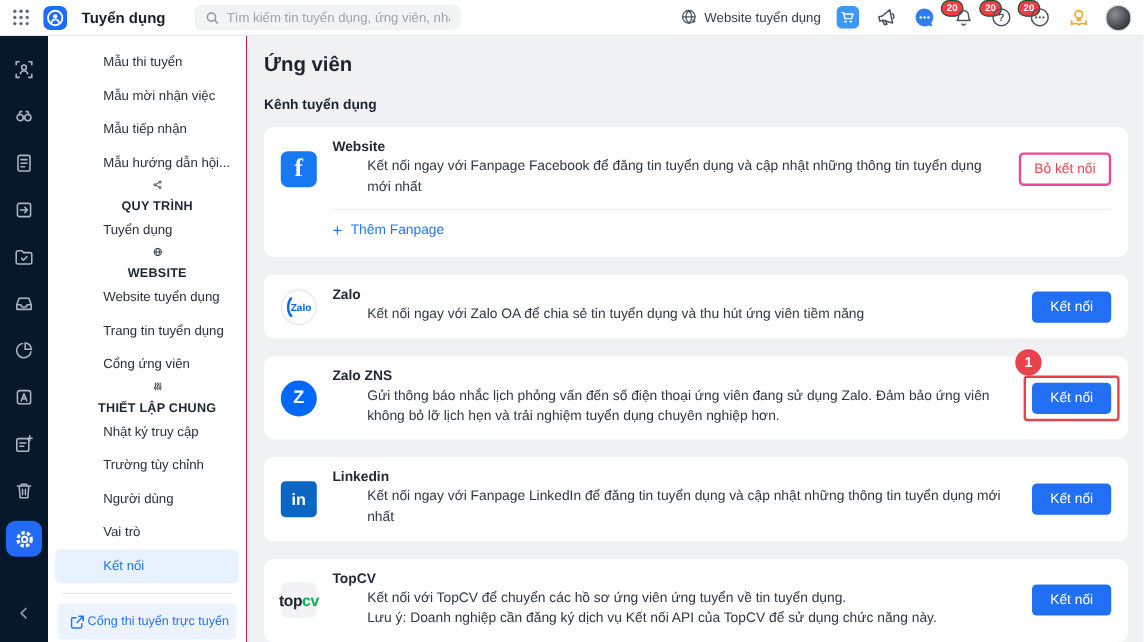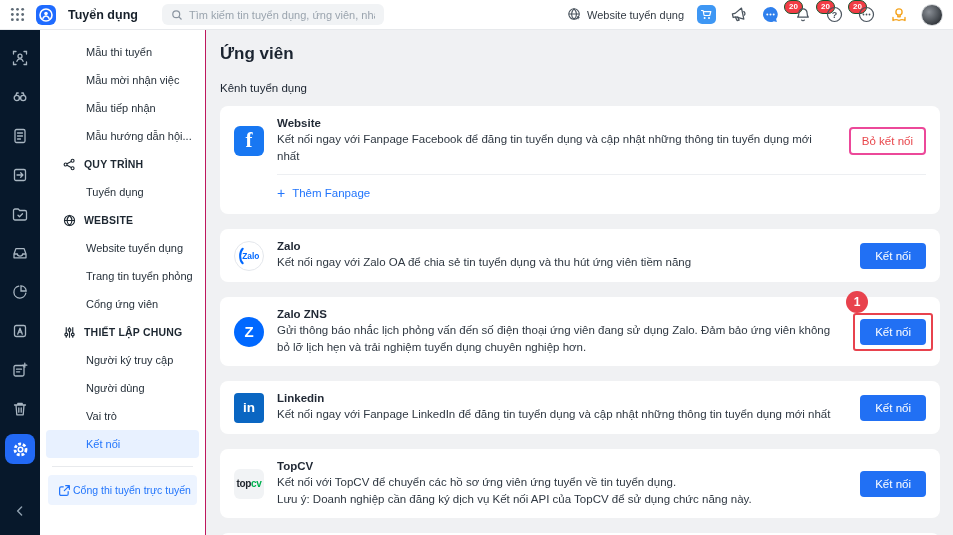--- a/index.html
+++ b/index.html
@@ -36,53 +36,53 @@
     color:#a9b6c2; cursor:pointer; border-radius:8px; }
   .strip-ic.active { background:#2269f5; color:#fff; width:30px; height:30px; }
   .strip-collapse { margin-top:auto; margin-bottom:10px; color:#8fa0af; }
 
   
   .menu { width:166px; background:#fff; border-right:1px solid #be185d; padding-top:8px;
     font-size:11px; flex:0 0 auto; display:flex; flex-direction:column; }
   .m-item { height:28px; display:flex; align-items:center; padding-left:40px; color:#26303a;
     cursor:pointer; margin:0 6px; border-radius:4px; white-space:nowrap; }
   .m-section { height:28px; display:flex; align-items:center; gap:8px; padding-left:17px;
-    font-weight:bold; font-size:10.5px; color:#1d2731; letter-spacing:.2px; margin:0 6px; white-space:nowrap; }
+    font-weight:bold; font-size:10.5px; color:#1d2731; letter-spacing:.2px; margin:0 6px; white-space:nowrap;flex-direction:column; }
   .m-item.sel { background:#e8f1ff; color:#2275fc; }
   .m-div { border-top:1px solid #e8eaed; margin:8px 12px 8px 12px; }
   .m-foot { margin:0 8px; height:30px; background:#edf4ff; border-radius:4px; display:flex;
     align-items:center; gap:2px; padding-left:10px; color:#2275fc; font-size:10.5px; cursor:pointer; white-space:nowrap; }
 
   
   .main { flex:1; background:#f0f1f3; padding:14px 13px 0 14px; overflow:hidden; }
   .page-title { font-size:17px; font-weight:bold; color:#1b2430; margin-bottom:18px; }
-  .sec-title { font-size:11.5px; font-weight:normal; color:#1b2430; margin-bottom:12px; }
+  .sec-title { font-size:11.5px; font-weight:bold; color:#1b2430; margin-bottom:12px; }
   .cards { display:flex; flex-direction:column; gap:15px; }
   .card { background:#fff; border-radius:8px; padding:11px 14px; }
   .card-row { display:flex; align-items:center; gap:13px; }
   .logo { width:30px; height:30px; flex:0 0 auto; border-radius:6px; display:flex;
     align-items:center; justify-content:center; }
   .info { flex:1; min-width:0; }
   .cname { font-size:11.5px; font-weight:bold; color:#1f2733; margin-bottom:2px; }
-  .cdesc { font-size:11.5px; color:#2f3842; line-height:1.45; padding-right:6px; }
+  .cdesc { font-size:11.5px; color:#2f3842; line-height:1.45; padding-right:6px;margin-left:29px; }
   .btn-blue { background:#2170f4; border:none; color:#fff; font-size:11.5px; padding:7px 15px;
     border-radius:4px; cursor:pointer; flex:0 0 auto; font-family:"Liberation Sans",sans-serif; }
   .btn-danger { background:#fff; border:2px solid #ec4899; color:#e8464b; font-size:11.5px;
     padding:6px 11px; border-radius:4px; cursor:pointer; flex:0 0 auto; font-family:"Liberation Sans",sans-serif; }
   .fb-extra { border-top:1px solid #edeff2; margin:10px 0 1px 43px; padding-top:9px; }
   .add-link { display:inline-flex; align-items:center; gap:7px; color:#2275fc; font-size:11.5px;
     cursor:pointer; text-decoration:none; }
   .add-link .plus { font-size:14px; line-height:1; }
 
   
   .lg-fb { background:#1877f2; color:#fff; font-weight:bold; font-size:21px; font-family:"Liberation Serif",serif; }
   .lg-zalo { background:#fff; border:1px solid #e4e7ec; border-radius:50%; position:relative; }
   .lg-zns { background:#0068ff; border-radius:50%; color:#fff; font-weight:bold; font-size:15px; }
   .lg-in { background:#0a66c2; border-radius:4px; color:#fff; font-weight:bold; font-size:13.5px; }
-  .lg-topcv { background:#f1f3f5; font-weight:bold; font-size:10px; letter-spacing:-.3px; }
+  .lg-topcv { background:#f1f3f5; font-weight:bold; font-size:13px; letter-spacing:-.3px; }
   .lg-topcv .t1{ color:#21262e; } .lg-topcv .t2{ color:#00b14f; }
 
   
   .anno-wrap { position:relative; flex:0 0 auto; }
   .anno-box { position:absolute; inset:-6px -7px; border:2px solid #e8424d; border-radius:3px;
     pointer-events:none; z-index:2; }
   .anno-dot { position:absolute; top:-28px; left:-14px; width:22px; height:22px; background:#e8424d;
     border-radius:50%; color:#fff; font-size:12px; font-weight:bold; display:flex; align-items:center;
     justify-content:center; z-index:3; }
 
@@ -294,33 +294,34 @@
     <div class="m-item">Tuyển dụng</div>
 
     <div class="m-section">
       <svg width="13" height="13" viewBox="0 0 16 16" fill="none" stroke="#1d2731" stroke-width="1.4">
         <circle cx="8" cy="8" r="6.2"></circle>
           <path d="M1.8 8h12.4M8 1.8c-4 3.6-4 8.8 0 12.4 4-3.6 4-8.8 0-12.4z"></path>
       </svg>
       <span>WEBSITE</span>
     </div>
     <div class="m-item">Website tuyển dụng</div>
-    <div class="m-item">Trang tin tuyển phỏng</div>
+    <div class="m-item">Trang tin tuyển dụng</div>
     <div class="m-item">Cổng ứng viên</div>
 
     <div class="m-section">
       <svg width="13" height="13" viewBox="0 0 16 16" fill="none" stroke="#1d2731" stroke-width="1.4">
         <path d="M4 1.5v13M8 1.5v13M12 1.5v13"></path>
         <circle cx="4" cy="10.5" r="1.7" fill="#fff"></circle>
           <circle cx="8" cy="5" r="1.7" fill="#fff"></circle>
           <circle cx="12" cy="10.5" r="1.7" fill="#fff"></circle>
       </svg>
       <span>THIẾT LẬP CHUNG</span>
     </div>
-    <div class="m-item">Người ký truy cập</div>
+    <div class="m-item">Nhật ký truy cập</div>
+    <div class="m-item">Trường tùy chỉnh</div>
     <div class="m-item">Người dùng</div>
     <div class="m-item">Vai trò</div>
     <div class="m-item sel">Kết nối</div>
 
     <div class="m-div"></div>
 
     <div class="m-foot">
       <svg width="13" height="13" viewBox="0 0 16 16" fill="none" stroke="#2275fc" stroke-width="1.5" stroke-linecap="round" stroke-linejoin="round">
         <path d="M6.5 3.5H3.8A1.8 1.8 0 0 0 2 5.3v6.9A1.8 1.8 0 0 0 3.8 14h6.9a1.8 1.8 0 0 0 1.8-1.8V9.5"></path>
         <path d="M9.5 2H14v4.5M14 2 7.8 8.2"></path>

